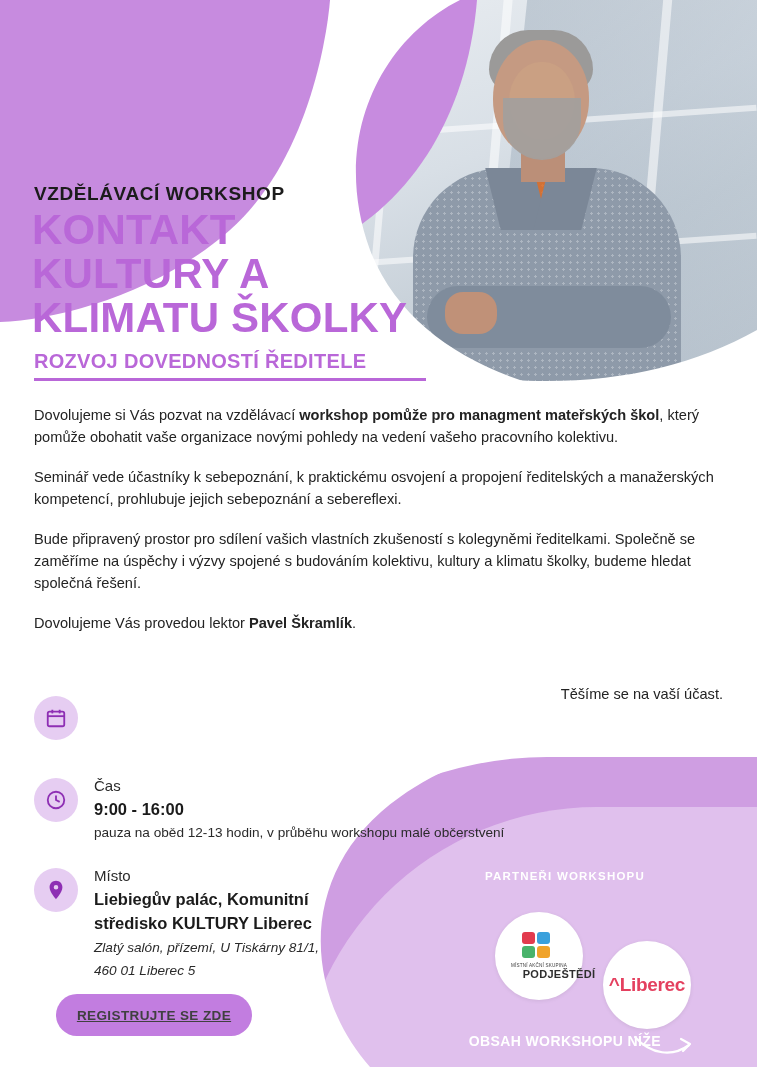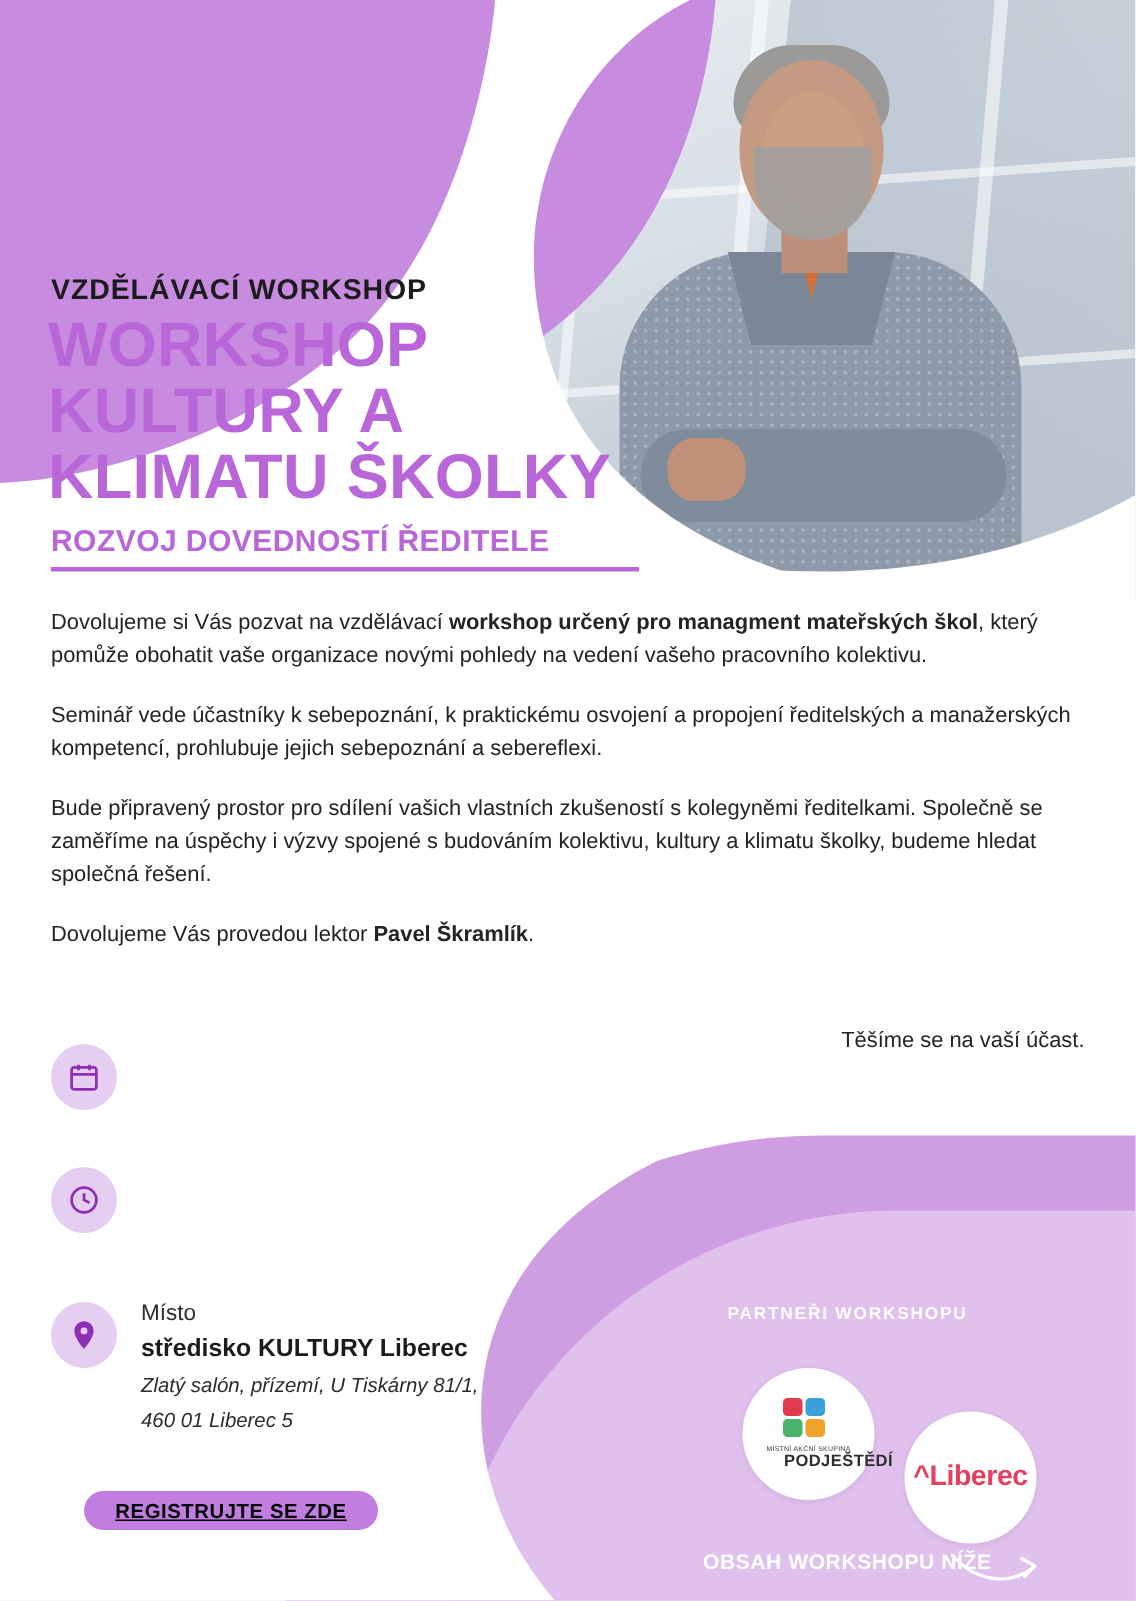--- a/index.html
+++ b/index.html
@@ -191,24 +191,24 @@
   }
   .icon-circle svg { display:block; }
 
   .info-label { font-size: 15px; color: #2a2a2a; line-height: 20px; }
   .info-value { font-size: 16.5px; font-weight: 700; color: #1b1b1b; line-height: 22px; margin-top: 2px; }
   .info-note { font-size: 13.6px; color: #2a2a2a; line-height: 19px; margin-top: 3px; }
   .info-note-italic { font-size: 13.6px; font-style: italic; color: #2a2a2a; line-height: 19px; margin-top: 4px; }
 
   .cta {
     position: absolute; left: 56px; top: 994px;
-    width: 196px; height: 26px;
+    width: 196px; height: 42px;
     border-radius: 21px;
     background: #c27de0;
-    color: #000000; font-size: 13.5px; font-weight: 700; letter-spacing: .4px;
+    color: #404040; font-size: 13.5px; font-weight: 700; letter-spacing: .4px;
     display: flex; align-items: center; justify-content: center;
     border: none; cursor: pointer;
     text-decoration: underline;
   }
 
   
   .partners-title {
     position: absolute; right: 112px; top: 870px;
     font-size: 11.5px; font-weight: 700; letter-spacing: 1.2px; color: #ffffff;
   }
@@ -291,30 +291,30 @@
   <div class="blob-bl"></div>
 
   <svg style="position:absolute;left:0;bottom:0;width:757px;height:330px;" viewBox="0 0 757 330">
     <path d="M0,0 L0,330 L370,330 C300,250 300,130 400,60 C470,10 560,-10 757,0 L757,-10 L0,-10 Z" fill="#ffffff"></path>
   </svg>
 </div>
 
 <div class="kicker">VZDĚLÁVACÍ WORKSHOP</div>
 
 <div class="title">
-  <div>WORKSHOP</div>
+  <div>KONTAKT</div>
   <div>KULTURY A</div>
   <div>KLIMATU ŠKOLKY</div>
 </div>
 
 <div class="subtitle">ROZVOJ DOVEDNOSTÍ ŘEDITELE</div>
 <div class="subtitle-rule"></div>
 
 <div class="body-copy">
-  <p><span>Dovolujeme si Vás pozvat na vzdělávací </span><b>workshop určený pro managment mateřských škol</b><span>, který pomůže obohatit vaše organizace novými pohledy na vedení vašeho pracovního kolektivu.</span></p>
+  <p><span>Dovolujeme si Vás pozvat na vzdělávací </span><b>workshop pomůže pro managment mateřských škol</b><span>, který pomůže obohatit vaše organizace novými pohledy na vedení vašeho pracovního kolektivu.</span></p>
   <p><span>Seminář vede účastníky k sebepoznání, k praktickému osvojení a propojení ředitelských a manažerských kompetencí, prohlubuje jejich sebepoznání a sebereflexi.</span></p>
   <p><span>Bude připravený prostor pro sdílení vašich vlastních zkušeností s kolegyněmi ředitelkami. Společně se zaměříme na úspěchy i výzvy spojené s budováním kolektivu, kultury a klimatu školky, budeme hledat společná řešení.</span></p>
   <p><span>Dovolujeme Vás provedou lektor </span><b>Pavel Škramlík</b><span>.</span></p>
 </div>
 
 <div class="closing">Těšíme se na vaší účast.</div>
 
 <div class="info date">
   <div class="icon-circle">
     <svg width="22" height="22" viewBox="0 0 24 24" fill="none" stroke="#8e2fb4" stroke-width="2">
@@ -326,30 +326,36 @@
   </div>
 </div>
 
 <div class="info time">
   <div class="icon-circle">
     <svg width="22" height="22" viewBox="0 0 24 24" fill="none" stroke="#8e2fb4" stroke-width="2">
       <circle cx="12" cy="12" r="9"></circle>
       <polyline points="12,7 12,12 16,14"></polyline>
     </svg>
   </div>
+  <div>
+    <div class="info-label">Čas</div>
+    <div class="info-value">9:00 - 16:00</div>
+    <div class="info-note">pauza na oběd 12-13 hodin, v průběhu workshopu malé občerstvení</div>
+  </div>
 </div>
 
 <div class="info place">
   <div class="icon-circle">
     <svg width="22" height="22" viewBox="0 0 24 24" fill="#8e2fb4">
       <path d="M12 2C8.1 2 5 5.1 5 9c0 5.3 7 13 7 13s7-7.7 7-13c0-3.9-3.1-7-7-7zm0 9.5A2.5 2.5 0 1 1 12 6.5a2.5 2.5 0 0 1 0 5z"></path>
     </svg>
   </div>
   <div>
     <div class="info-label">Místo</div>
+    <div class="info-value">Liebiegův palác, Komunitní</div>
     <div class="info-value">středisko KULTURY Liberec</div>
     <div class="info-note-italic">Zlatý salón, přízemí, U Tiskárny 81/1,</div>
     <div class="info-note-italic">460 01 Liberec 5</div>
   </div>
 </div>
 
 <button class="cta">REGISTRUJTE SE ZDE</button>
 
 <div class="partners-title">PARTNEŘI WORKSHOPU</div>
 

